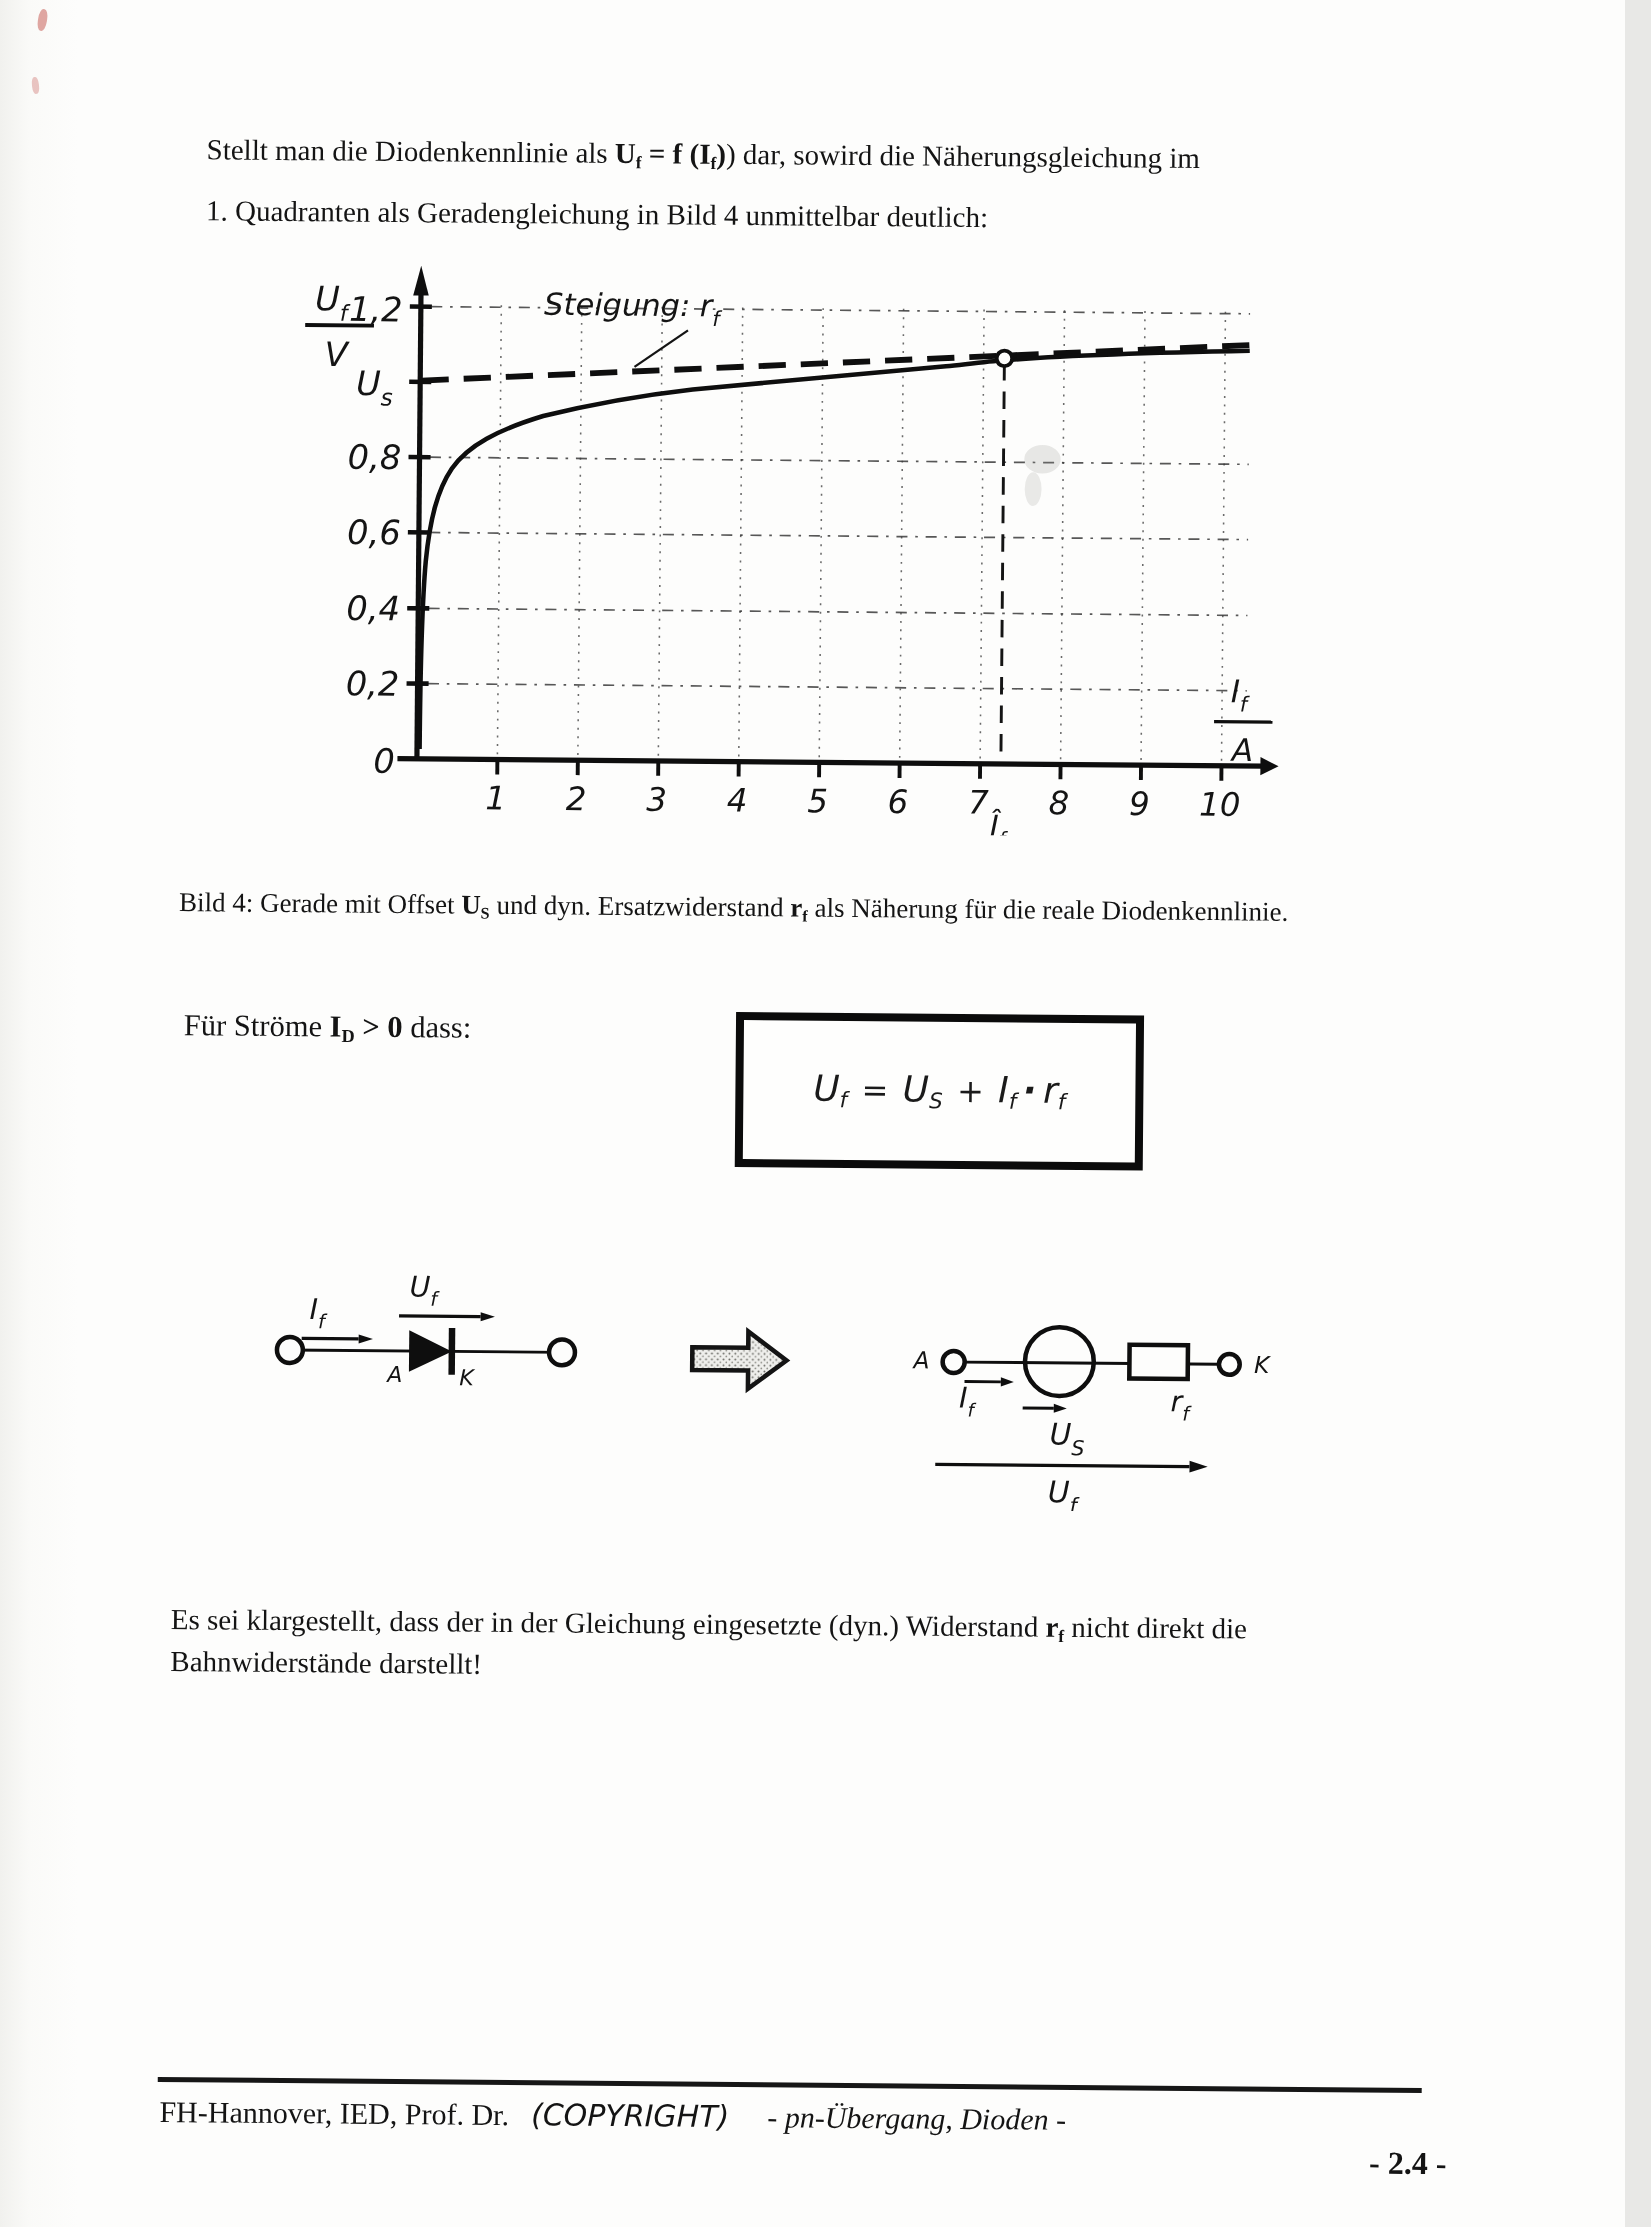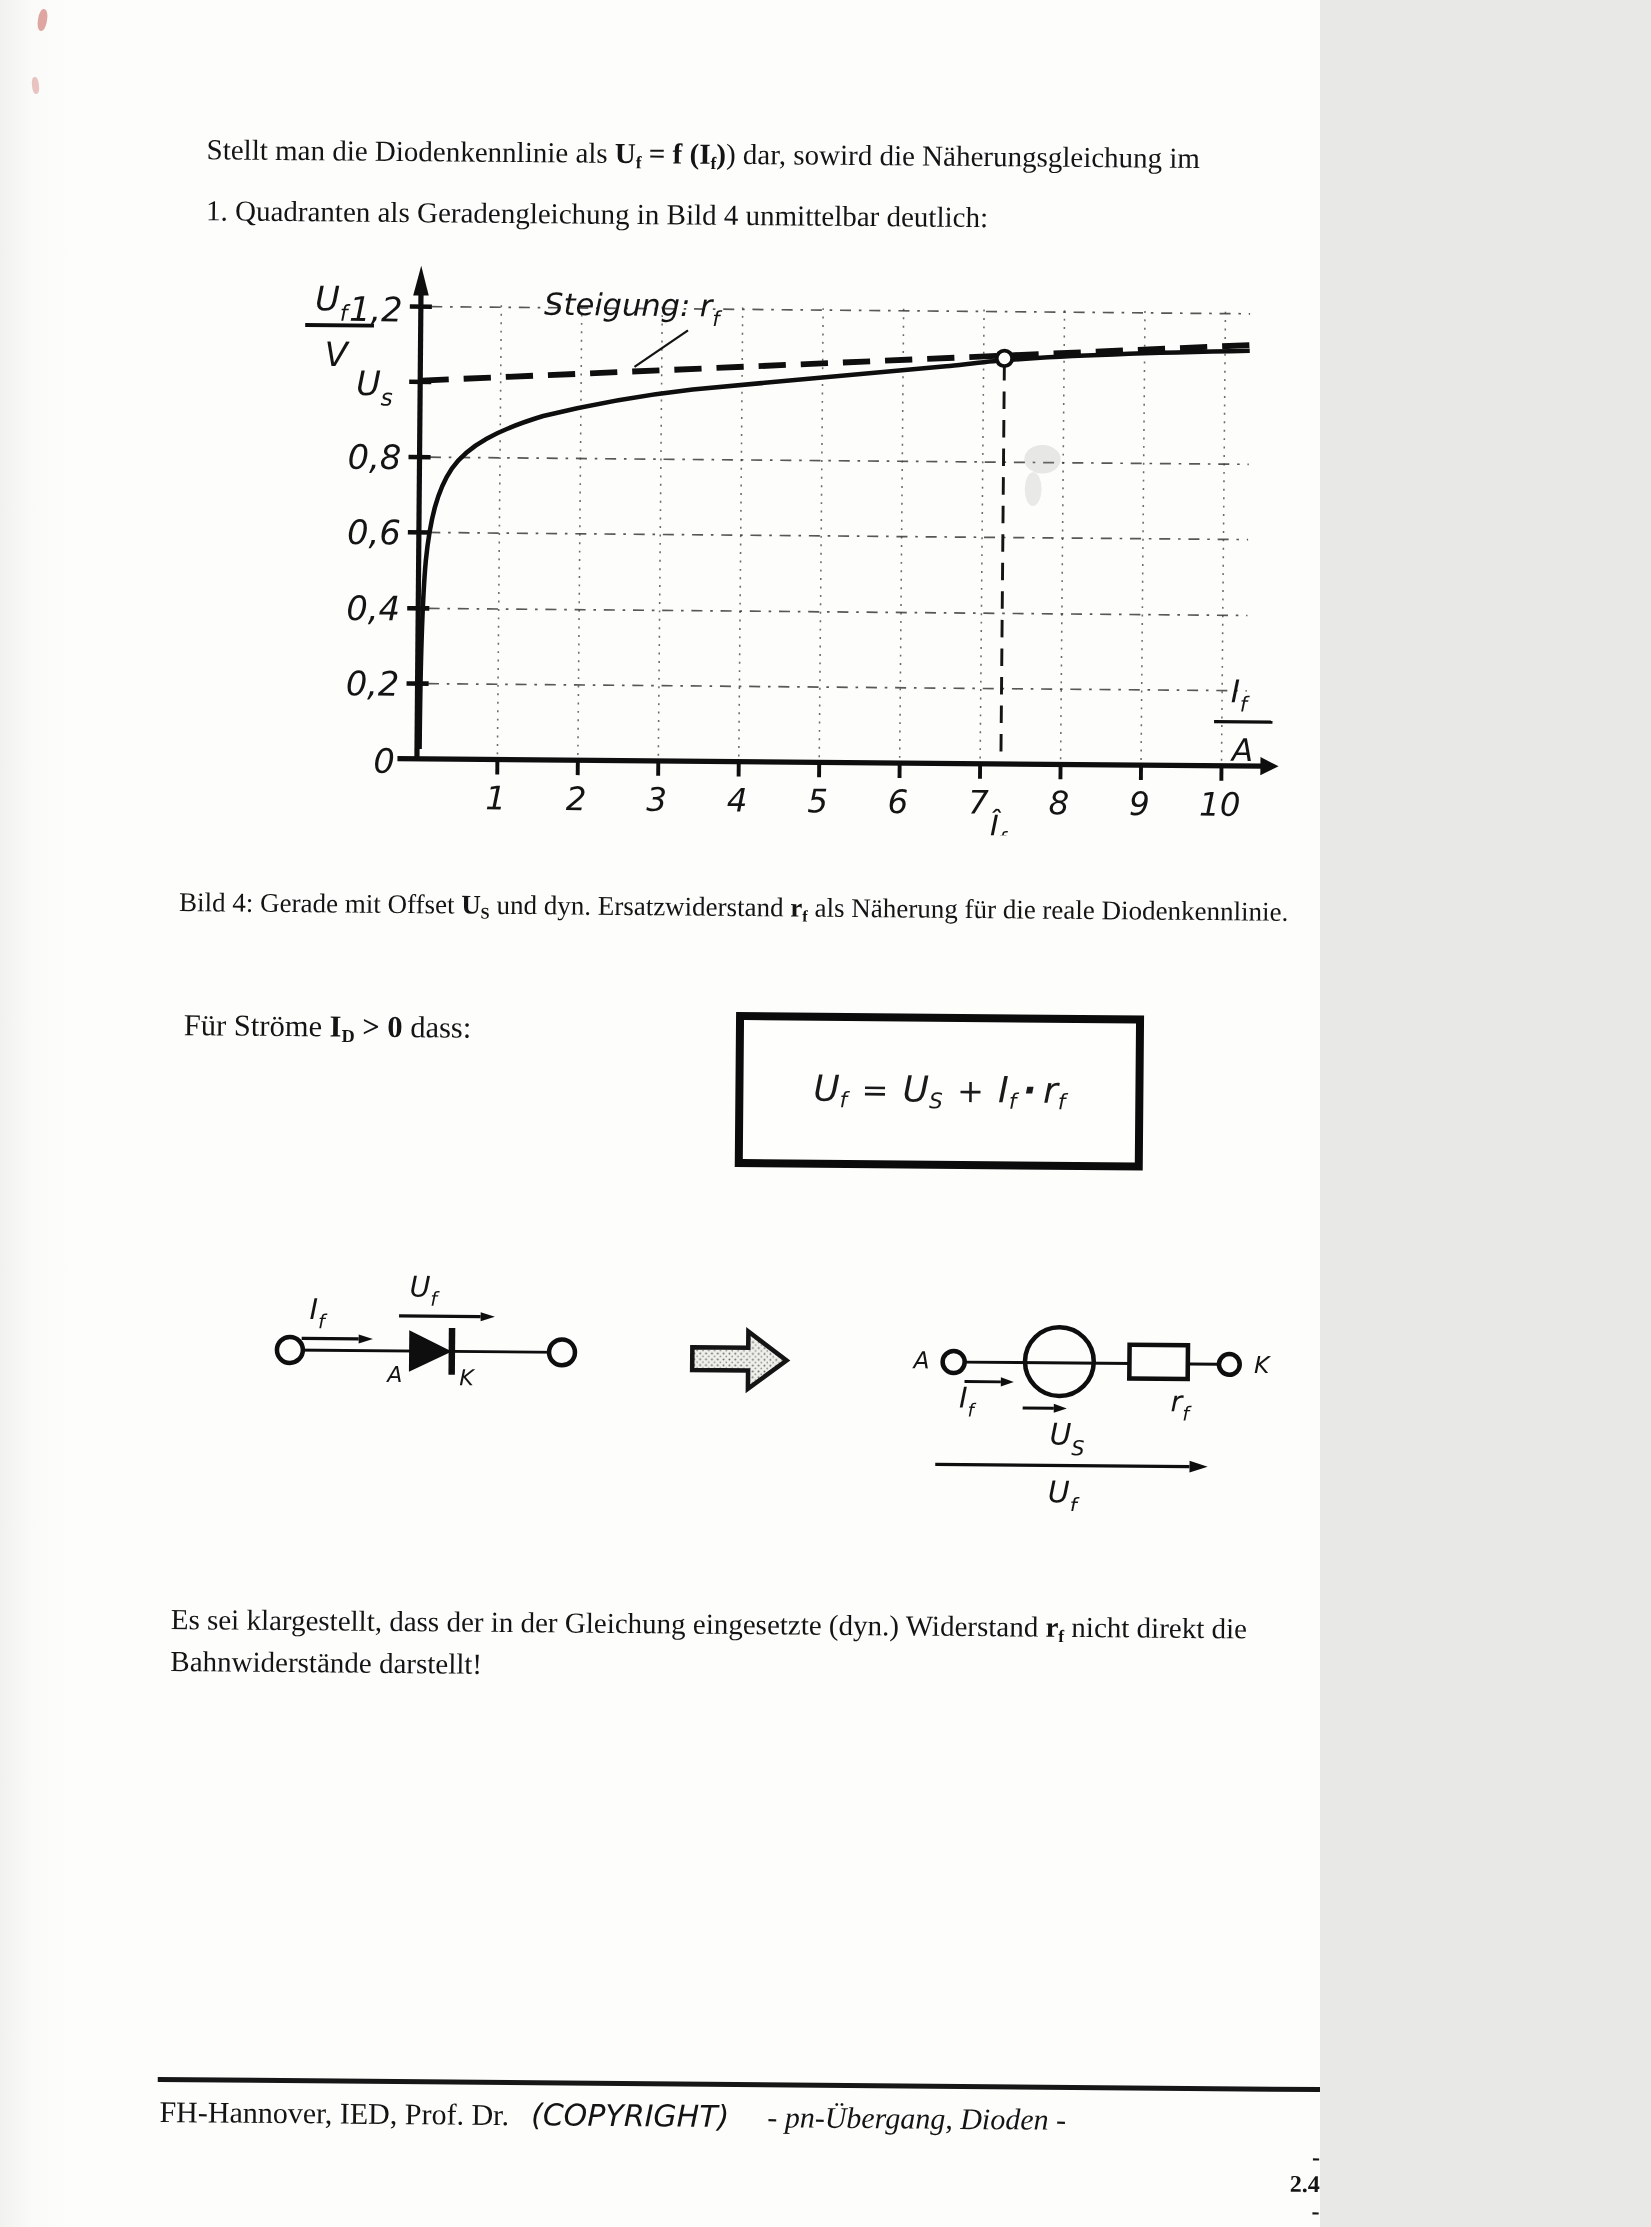--- a/index.html
+++ b/index.html
@@ -1,17 +1,17 @@
 <!DOCTYPE html>
 <html style="font-size:10.4px"><head>
 <meta charset="utf-8">
 <style>
   html,body{margin:0;padding:0;background:#e8e8e6;}
   #page{
-    position:relative;width:1320px;height:2227px;overflow:hidden;
+    position:relative;width:1625px;height:2227px;overflow:hidden;
     background:linear-gradient(90deg,#f1f1ee 0px,#fafaf8 29px,#fdfdfc 78px,#fdfdfc 100%);
     color:#141414;font-family:"Liberation Serif",serif;
   }
   #skew{position:absolute;inset:0;transform:rotate(0.5deg);transform-origin:169px 104px;}
   .abs{position:absolute;}
   .sub{font-size:0.6em;vertical-align:-0.3em;}
   .bold{font-weight:700;}
   #intro{left:207px;top:119px;width:1195px;font-size:29px;line-height:2.12;}
   #caption{left:186px;top:887px;width:1234px;font-size:27px;}
   #fuer{left:192px;top:1008px;font-size:30.5px;}
@@ -22,21 +22,21 @@
   }
   #equation{font-family:"DejaVu Sans","Liberation Sans",sans-serif;font-style:italic;
     font-size:36px;color:#1a1a1a;}
   #equation .op{margin:0 14.3px;font-size:32px;}
   #equation .dot{margin:0 6.5px;font-weight:700;}
   #clarify{left:184px;top:1599px;width:1273px;font-size:29px;line-height:1.42;}
   #footer-rule{left:175px;top:2077px;width:1264px;height:5.2px;background:#161616;}
   #footer-line{left:177px;top:2094px;font-size:30px;display:flex;align-items:baseline;}
   #footer-line .seg-copy{margin-left:22px;font-family:"DejaVu Sans","Liberation Sans",sans-serif;font-style:italic;}
   #footer-line .seg-center{margin-left:38px;font-style:italic;}
-  #page-num{left:1308px;top:2134px;font-size:24px;font-weight:700;text-align:right;}
+  #page-num{left:1387px;top:2134px;font-size:32px;font-weight:700;text-align:right;}
   .redmark{position:absolute;background:#c4524a;border-radius:45%;}
   #redmark-1{left:38px;top:9px;width:9px;height:22px;opacity:.5;transform:rotate(9deg);}
   #redmark-2{left:32px;top:77px;width:6.5px;height:17px;opacity:.32;transform:rotate(-6deg);}
   svg text{fill:#141414;}
 </style>
 </head>
 <body>
 
 <div id="page">
   <span class="redmark" id="redmark-1"></span>

